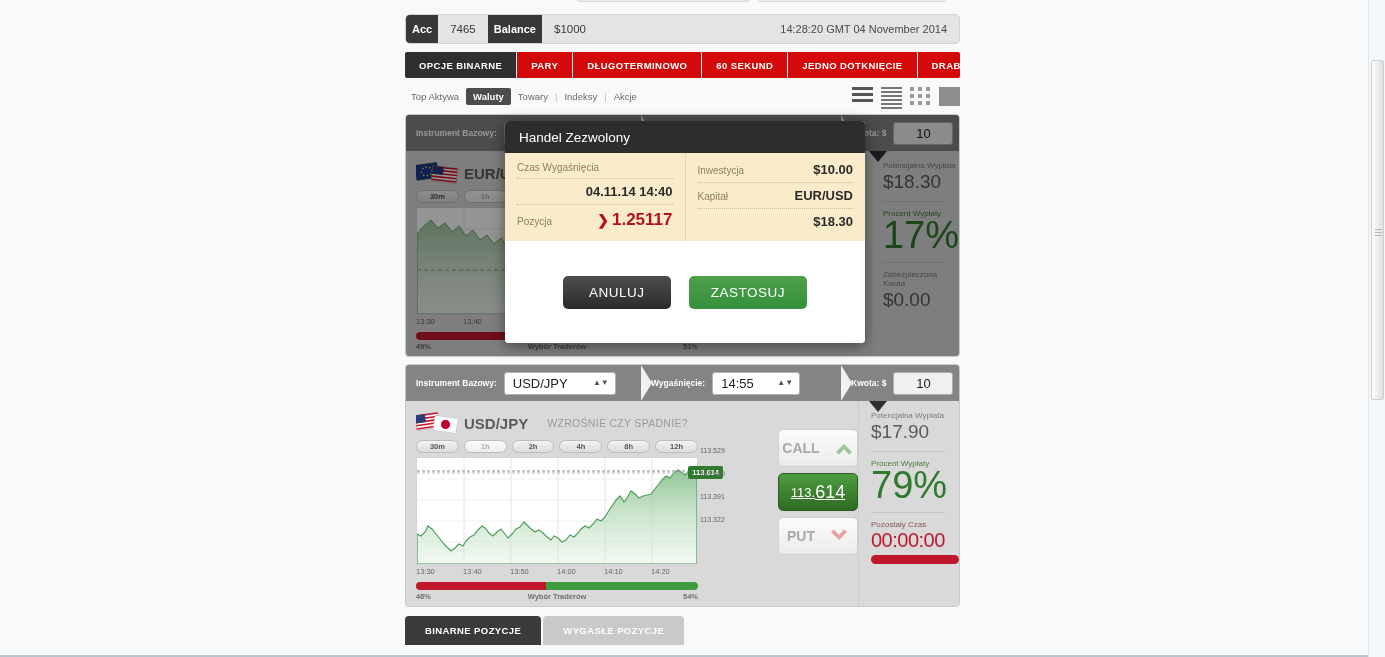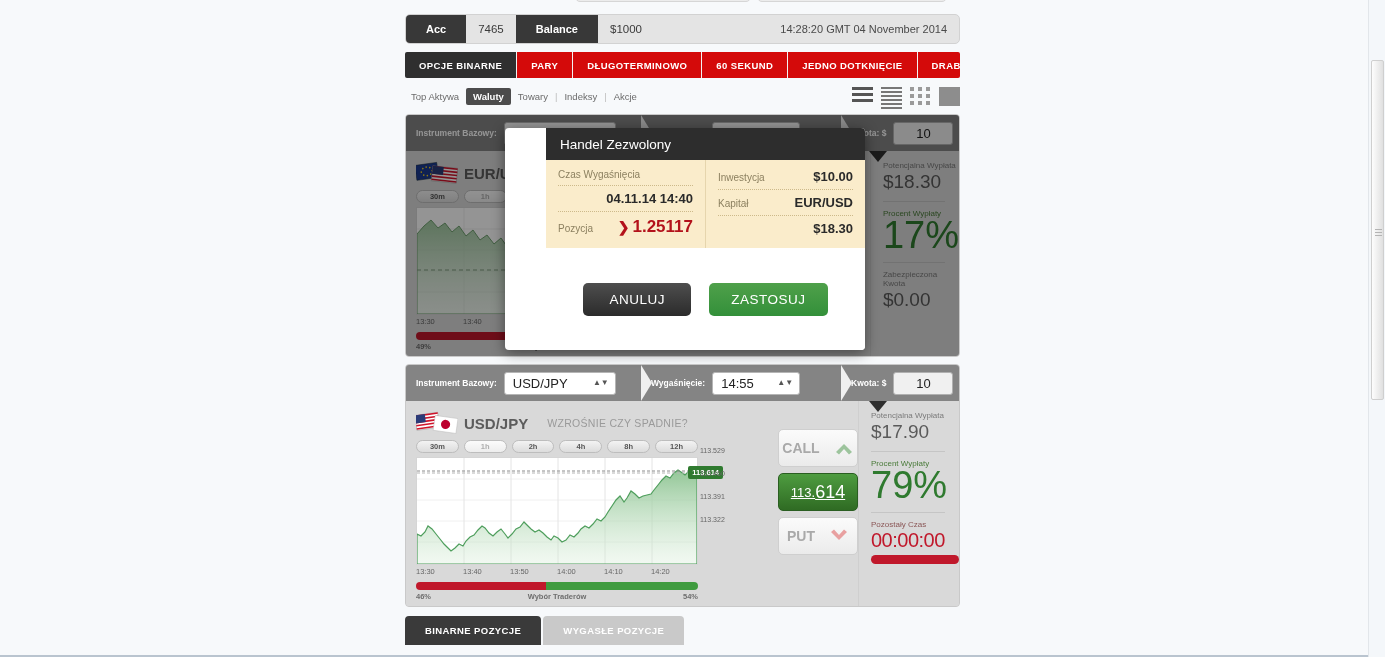--- a/index.html
+++ b/index.html
@@ -43,21 +43,21 @@
     background: #e4e4e4;
     border-radius: 5px;
     border: 1px solid #d2d2d2;
     display: flex; align-items: center;
     font-size: 11px; color: #333;
     overflow: hidden;
   }
   .acct-chip {
     background: #383838; color: #fff;
     font-size: 11px; font-weight: bold;
-    padding: 5px 20px; margin: 0;
+    padding: 5px 6px; margin: 0;
     height: 100%;
     display: flex; align-items: center;
   }
   .acct-val { padding: 0 12px; font-size: 11.5px; color: #3a3a3a; }
   .acct-bal { padding: 0 12px; font-size: 11.5px; color: #3a3a3a; }
   .acct-time {
     margin-left: auto; padding-right: 12px;
     font-size: 11px; color: #4a4a4a;
   }
 
@@ -223,28 +223,27 @@
   }
 
   
   .dimmed::after {
     content: ""; position: absolute; inset: 0;
     background: rgba(0,0,0,.42); z-index: 5; pointer-events: none;
   }
 
   
   .modal {
-    position: absolute; left: 100px; top: 134px;
+    position: absolute; left: 100px; top: 127px;
     width: 360px;
     background: #fff;
     border-radius: 4px;
     box-shadow: 0 3px 14px rgba(0,0,0,.45);
     z-index: 20;
     overflow: hidden;
-    padding-left: 41px;
   }
   .modal-head {
     height: 32px; background: #2d2d2d; color: #fff;
     display: flex; align-items: center; padding-left: 14px;
     font-size: 13.5px;
   }
   .modal-grid { display: flex; background: #faeccb; }
   .mg-col { flex: 1; padding: 4px 12px 6px; }
   .mg-col.left { border-right: 1px solid #e6d5ad; }
   .mg-row {

